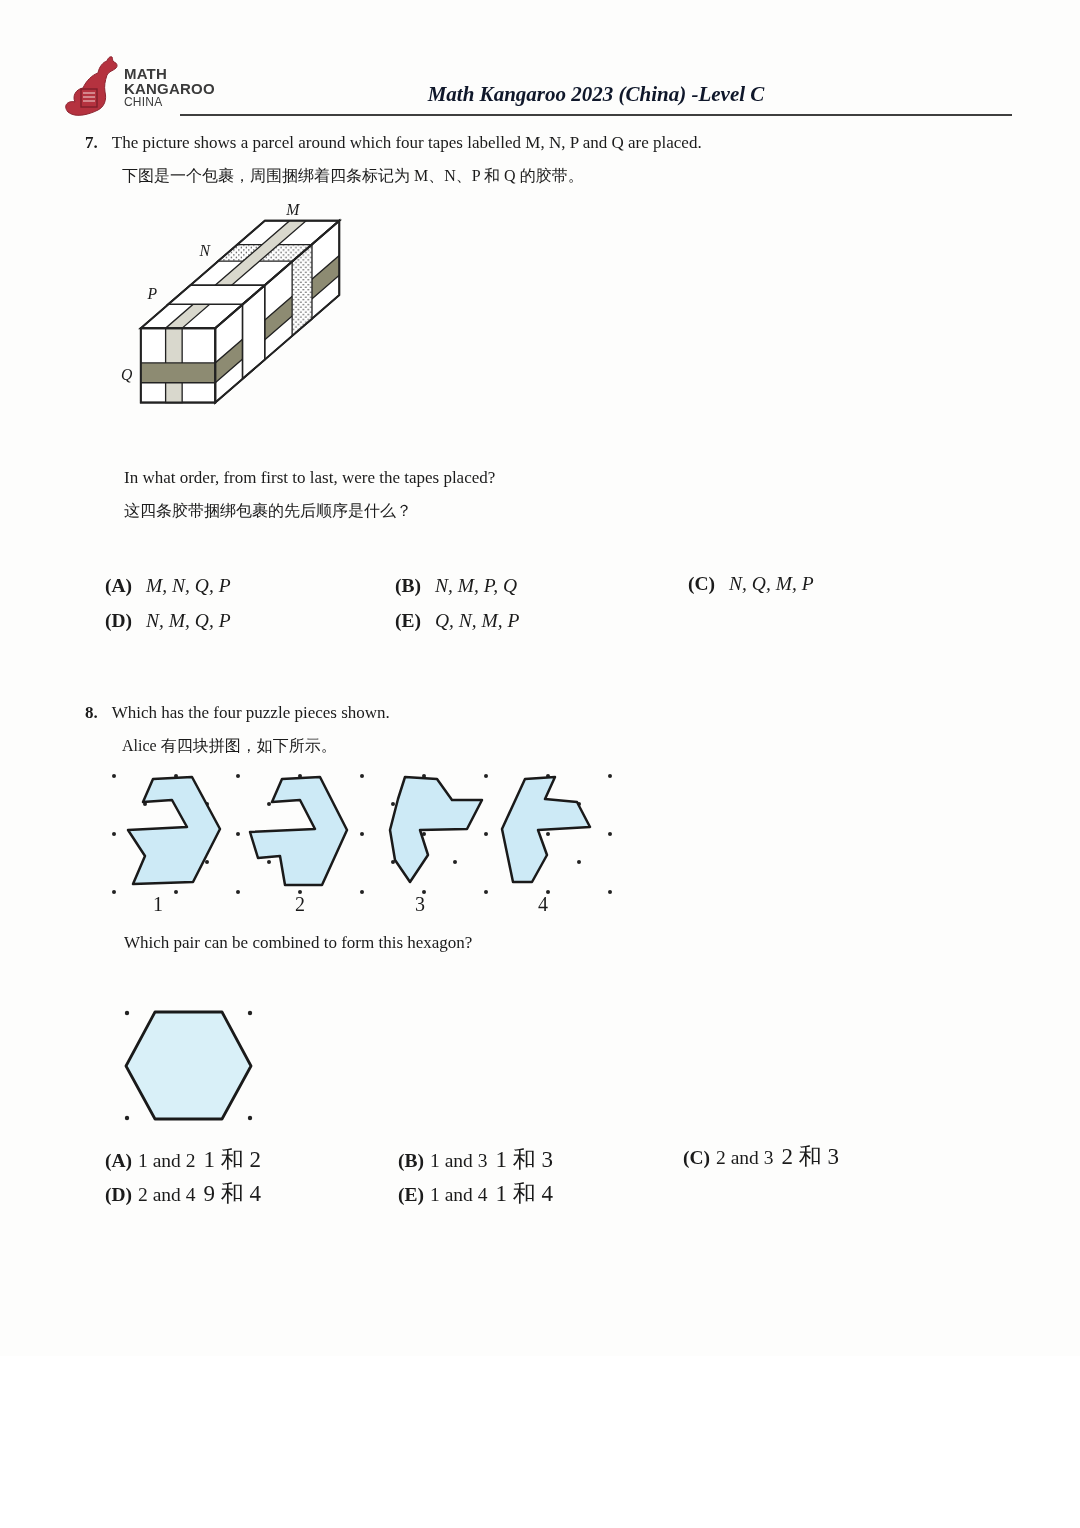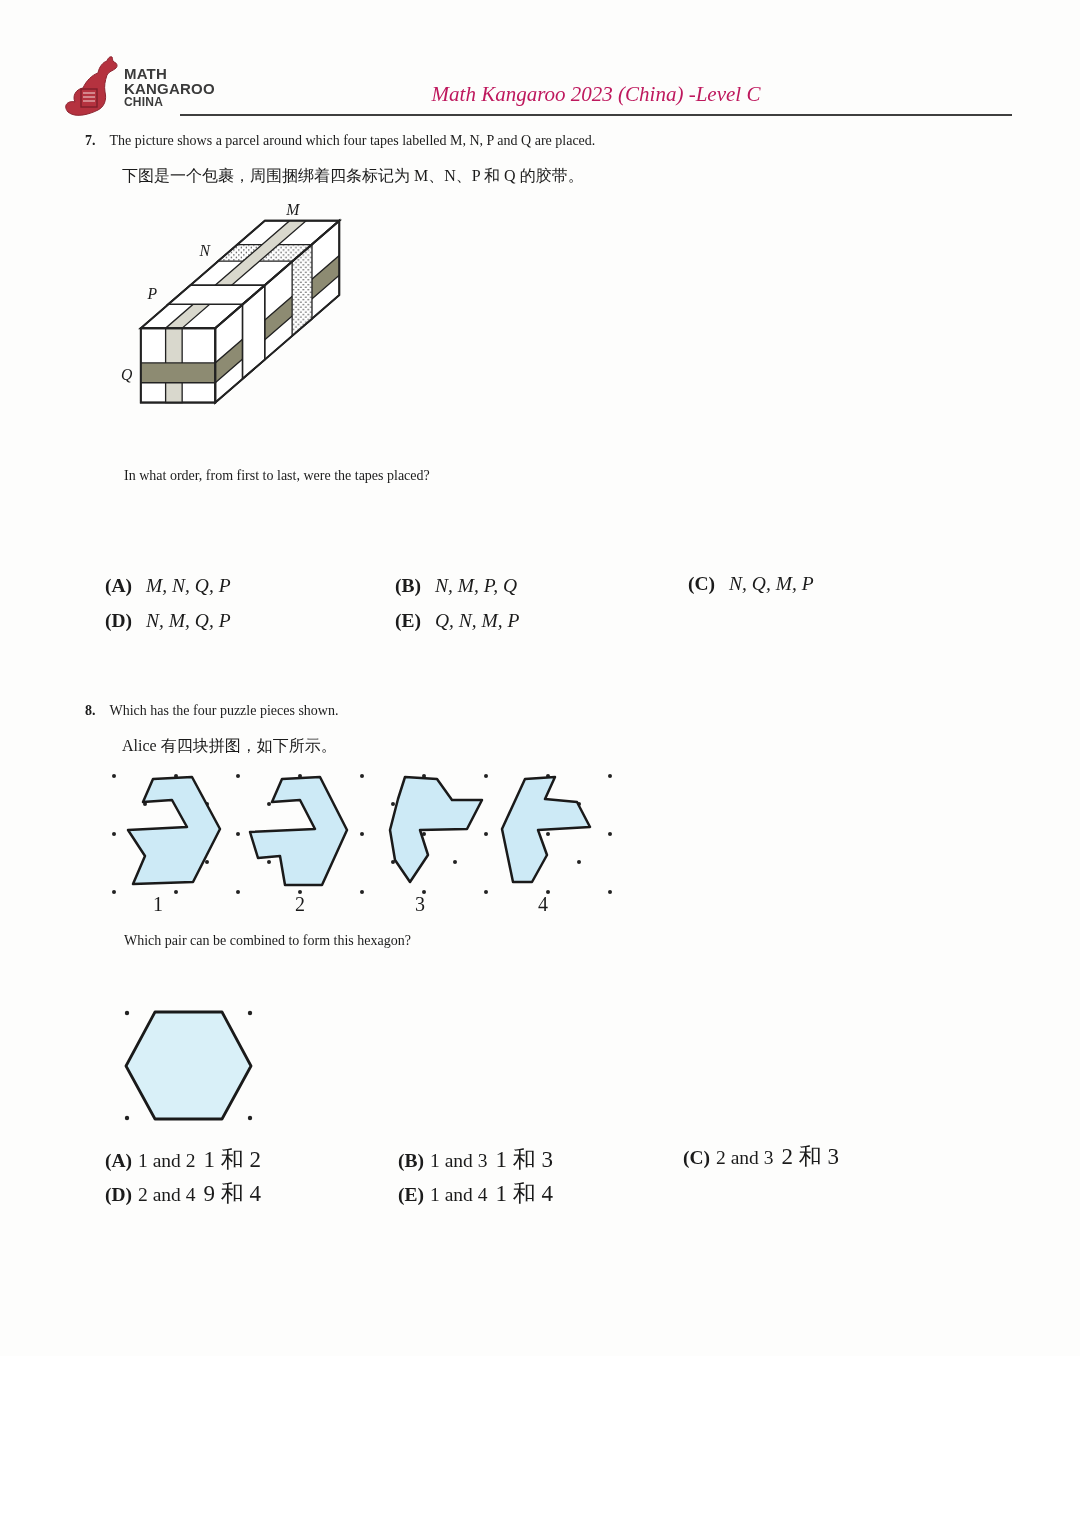--- a/index.html
+++ b/index.html
@@ -8,26 +8,26 @@
     position:relative; width:1080px; height:1356px; margin:0 auto;
     background:#fdfdfc; color:#1b1b1b;
     font-family:"Liberation Serif", serif;
     overflow:hidden;
   }
   .abs { position:absolute; }
   
   .logo-wrap { left:60px; top:56px; display:flex; align-items:center; gap:6px; }
   .logo-text { font-family:"Liberation Sans", sans-serif; font-weight:700; color:#3b3b3b;
                font-size:15px; line-height:0.98; letter-spacing:0.2px; }
-  .logo-text .small { font-size:12px; font-weight:700; }
+  .logo-text .small { font-size:12px; font-weight:400; }
   .header-title-wrap { left:180px; top:82px; width:832px; text-align:center;
                        border-bottom:2.4px solid #3f3f3f; padding-bottom:7px; }
-  .header-title { font-style:italic; font-weight:400; font-size:21px; color:#be185d; }
+  .header-title { font-style:italic; font-weight:700; font-size:21px; color:#0f172a; }
   
-  .qline { font-size:14px; white-space:nowrap; }
+  .qline { font-size:17px; white-space:nowrap; }
   .qnum { font-weight:700; margin-right:14px; }
   .zh { font-size:16px; }
   
   .opt { font-size:19.5px; white-space:nowrap; }
   .opt b { font-family:"Liberation Serif", serif; }
   .opt .val { font-style:italic; margin-left:14px; }
   .opt .en { margin-left:6px; }
   .opt .zhv { margin-left:8px; font-size:23px; }
   
   svg { display:block; }
@@ -93,20 +93,21 @@
     <polygon points="120,135 120,225 270,95 270,5" fill="none" stroke="#222" stroke-width="2.4"></polygon>
     <polygon points="30,135 120,135 120,225 30,225" fill="none" stroke="#222" stroke-width="2.4"></polygon>
 
     <text x="206" y="-2" font-size="19" font-style="italic" font-family="Liberation Serif, serif" fill="#1b1b1b">M</text>
     <text x="101" y="48" font-size="19" font-style="italic" font-family="Liberation Serif, serif" fill="#1b1b1b">N</text>
     <text x="38" y="100" font-size="19" font-style="italic" font-family="Liberation Serif, serif" fill="#1b1b1b">P</text>
     <text x="6" y="198" font-size="19" font-style="italic" font-family="Liberation Serif, serif" fill="#1b1b1b">Q</text>
   </svg>
 
   <div class="abs qline" style="left:124px; top:468px;">In what order, from first to last, were the tapes placed?</div>
+  <div class="abs qline zh" style="left:124px; top:501px;">这四条胶带捆绑包裹的先后顺序是什么？</div>
 
   <div class="abs opt" style="left:105px; top:575px;">
     <b>(A)</b><span class="val">M, N, Q, P</span>
   </div>
   <div class="abs opt" style="left:395px; top:575px;">
     <b>(B)</b><span class="val">N, M, P, Q</span>
   </div>
   <div class="abs opt" style="left:688px; top:573px;">
     <b>(C)</b><span class="val">N, Q, M, P</span>
   </div>

